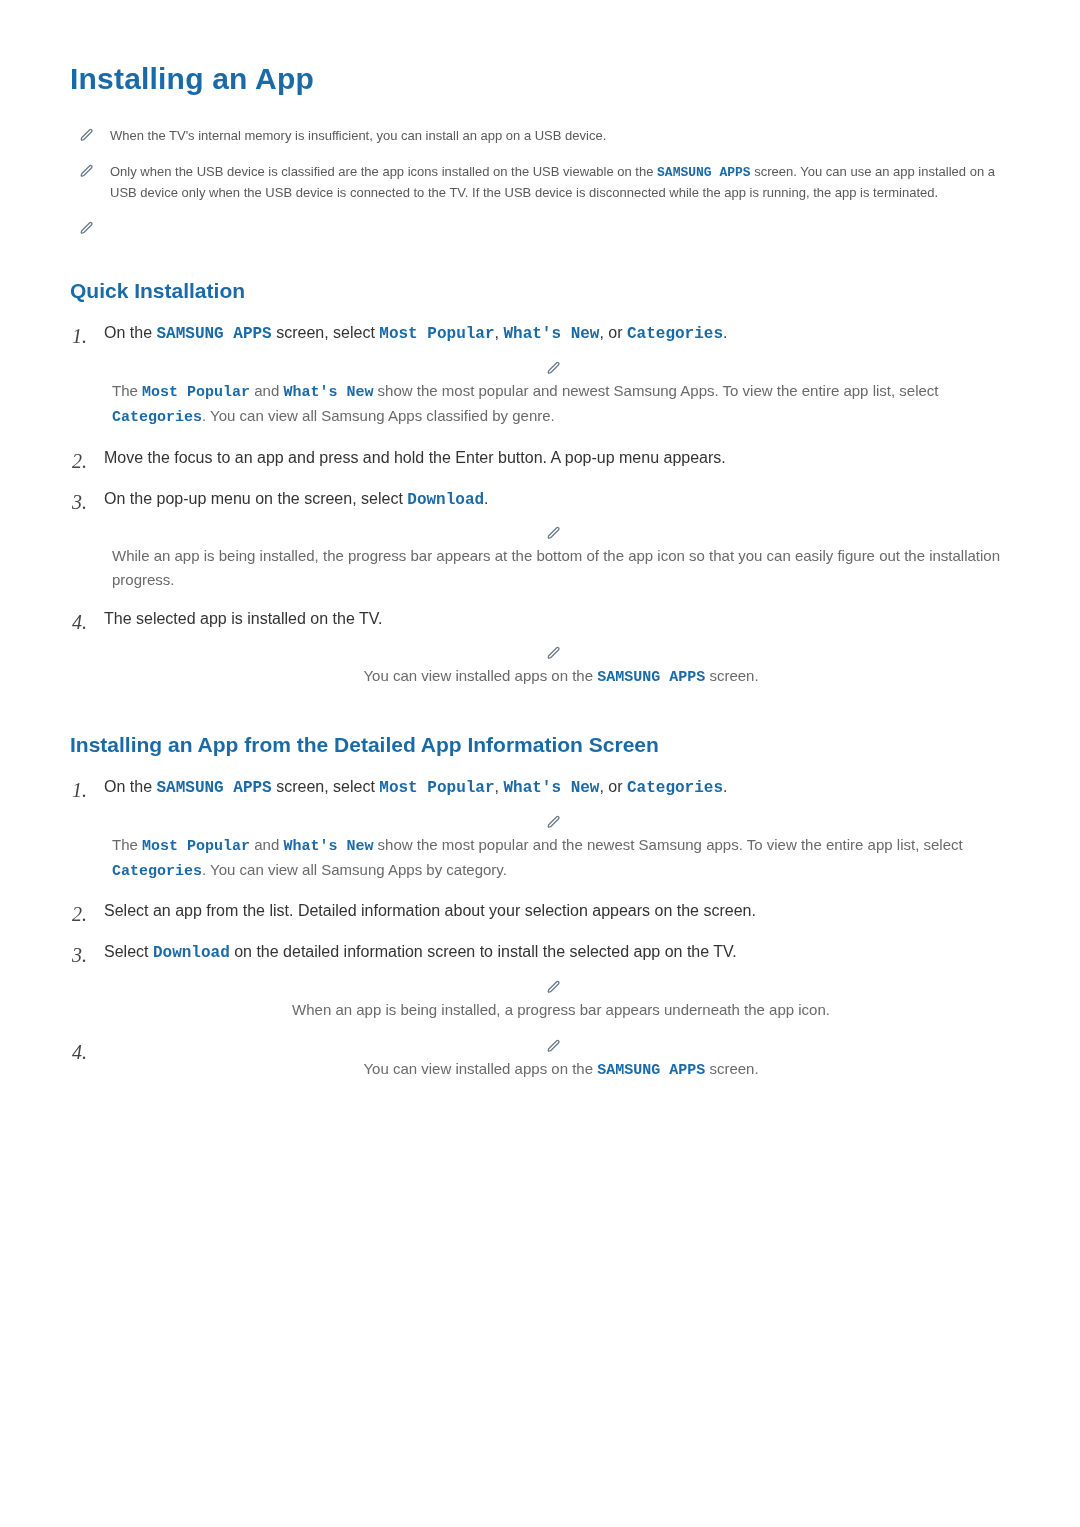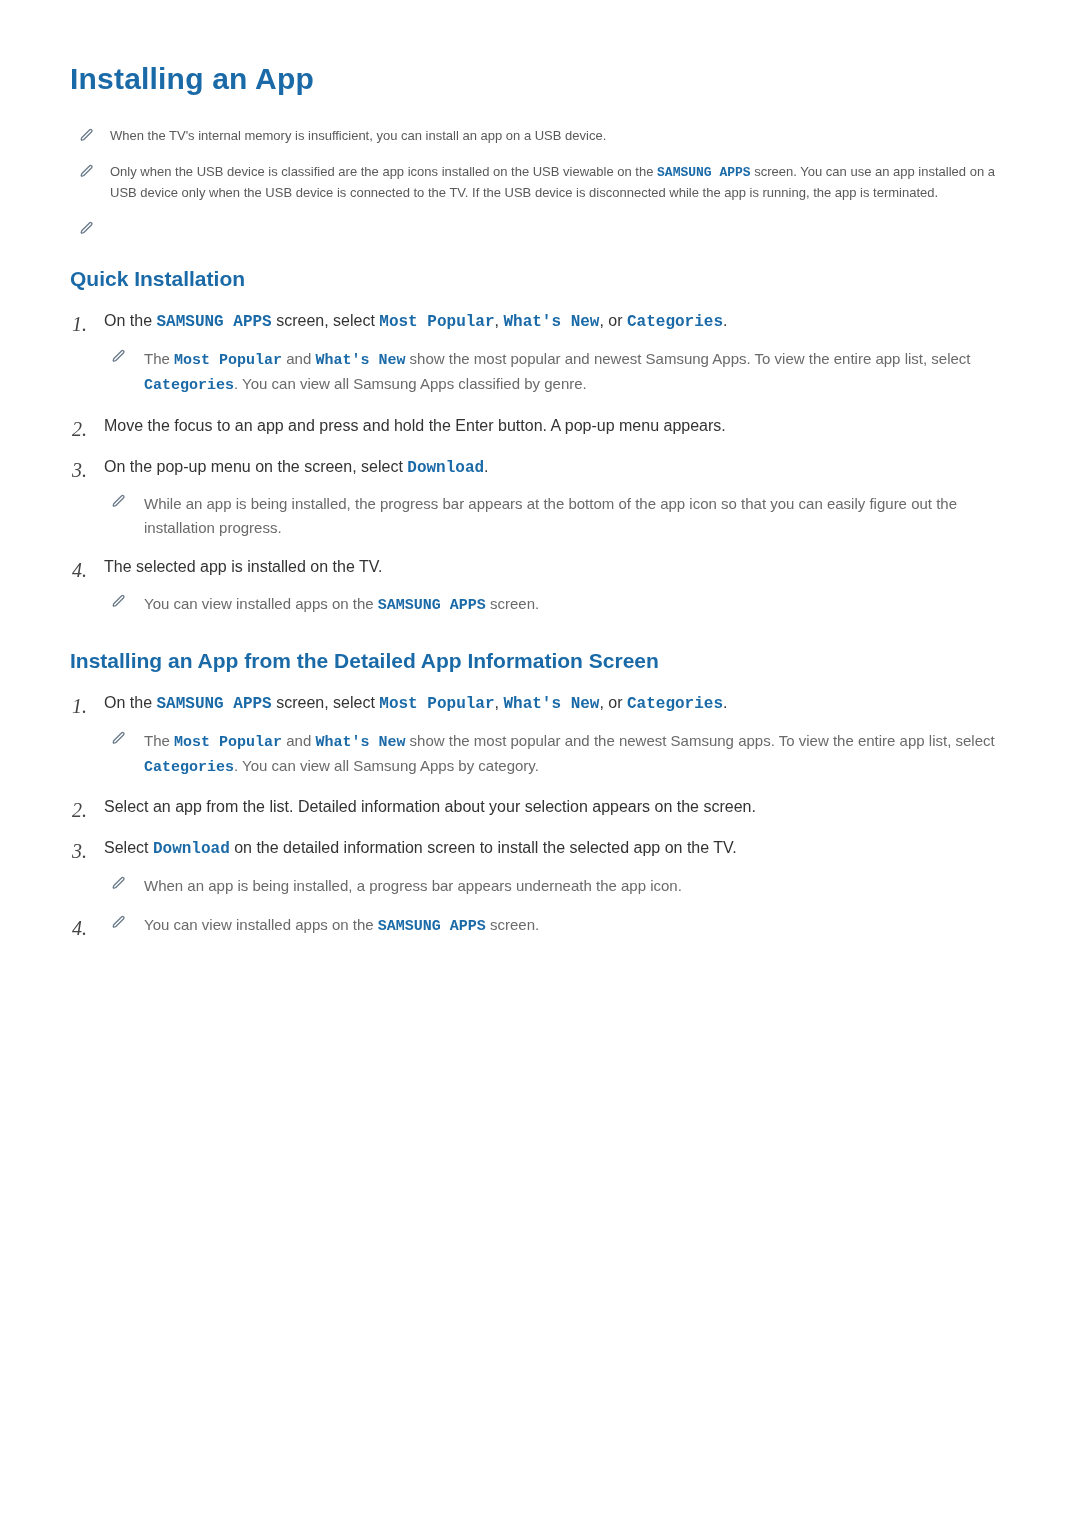--- a/index.html
+++ b/index.html
@@ -9,21 +9,21 @@
     color: #1b6aa8;
     font-size: 30px;
     font-weight: 700;
     margin-bottom: 30px;
     letter-spacing: 0.2px;
   }
   .section-title {
     color: #1b6aa8;
     font-size: 21px;
     font-weight: 700;
-    margin-top: 32px;
+    margin-top: 44px;
     margin-bottom: 18px;
   }
   .note-list { list-style: none; padding-left: 10px; }
   .note-item {
     display: flex;
     align-items: flex-start;
     margin-bottom: 16px;
     font-size: 13px;
     line-height: 1.55;
     color: #5a5a5a;
@@ -50,26 +50,27 @@
     position: absolute;
     left: 0;
     top: 0;
     font-style: italic;
     font-family: "Times New Roman", Georgia, serif;
     font-size: 20px;
     color: #444;
   }
   .sub-note {
     display: flex;
-    align-items: flex-start;
+    align-items: center;
     margin-top: 12px;
     margin-left: 8px;
     font-size: 15px;
     line-height: 1.55;
     color: #6a6a6a;
+    flex-direction: column;
   }
   .sub-note .note-icon { margin-right: 14px; }
   .kw-bold { color: #1b6aa8; font-weight: 700; font-family: Liberation Mono, monospace; }
   .seg { white-space: pre-wrap; }
 </style>
 </head>
 <body>
 
 <h1 class="page-title">Installing an App</h1>
 

